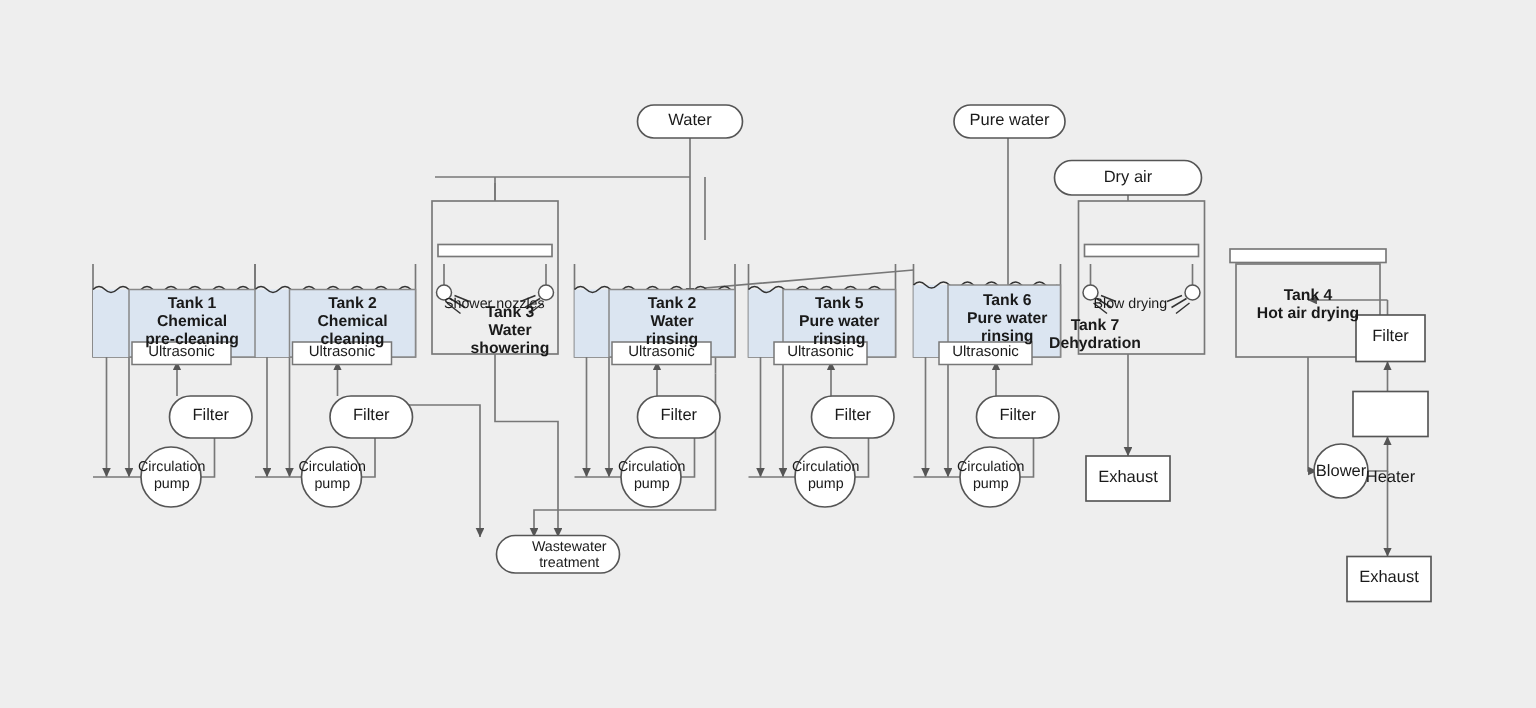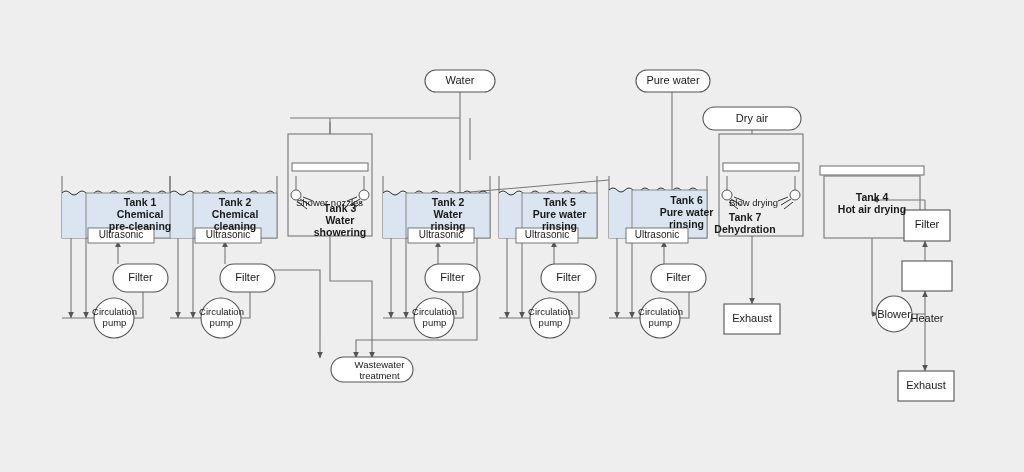--- a/index.html
+++ b/index.html
@@ -190,21 +190,21 @@
     <circle cx="660" cy="318" r="20"></circle>
     <circle cx="894" cy="314" r="18"></circle>
 
     <rect x="724" y="304" width="56" height="30"></rect>
     <rect x="898" y="371" width="56" height="30"></rect>
     <rect x="904" y="210" width="46" height="31"></rect>
     <rect x="902" y="261" width="50" height="30"></rect>
   </g>
 </svg>
 
-<div class="lbl tank-title" style="left:86px;top:197px;width:84px;padding-left:12px;">Tank 1
+<div class="lbl tank-title" style="left:86px;top:197px;width:84px;">Tank 1
 Chemical
 pre-cleaning</div>
 <div class="lbl ultra-label" style="left:88px;top:229px;width:66px;">Ultrasonic</div>
 
 <div class="lbl tank-title" style="left:193px;top:197px;width:84px;">Tank 2
 Chemical
 cleaning</div>
 <div class="lbl ultra-label" style="left:195px;top:229px;width:66px;">Ultrasonic</div>
 
 <div class="lbl small-label" style="left:292px;top:198px;width:76px;text-align:left;padding-left:4px;box-sizing:border-box;">Shower nozzles</div>
@@ -215,27 +215,27 @@
 <div class="lbl tank-title" style="left:406px;top:197px;width:84px;">Tank 2
 Water
 rinsing</div>
 <div class="lbl ultra-label" style="left:408px;top:229px;width:66px;">Ultrasonic</div>
 
 <div class="lbl tank-title" style="left:522px;top:197px;width:75px;">Tank 5
 Pure water
 rinsing</div>
 <div class="lbl ultra-label" style="left:516px;top:229px;width:62px;">Ultrasonic</div>
 
-<div class="lbl tank-title" style="left:632px;top:195px;width:79px;padding-left:15px;">Tank 6
+<div class="lbl tank-title" style="left:632px;top:195px;width:79px;">Tank 6
 Pure water
 rinsing</div>
 <div class="lbl ultra-label" style="left:626px;top:229px;width:62px;">Ultrasonic</div>
 
 <div class="lbl small-label" style="left:723px;top:198px;width:76px;text-align:left;padding-left:6px;box-sizing:border-box;">Blow drying</div>
-<div class="lbl tank-title" style="left:701px;top:212px;width:88px;">Tank 7
+<div class="lbl tank-title" style="left:686px;top:212px;width:88px;">Tank 7
 Dehydration</div>
 
 <div class="lbl tank-title" style="left:824px;top:192px;width:96px;">Tank 4
 Hot air drying</div>
 
 <div class="lbl node-label" style="left:425px;top:74px;width:70px;">Water</div>
 <div class="lbl node-label" style="left:636px;top:74px;width:74px;">Pure water</div>
 <div class="lbl node-label" style="left:703px;top:112px;width:98px;">Dry air</div>
 
 <div class="lbl small-label" style="left:331px;top:360px;width:97px;">Wastewater

